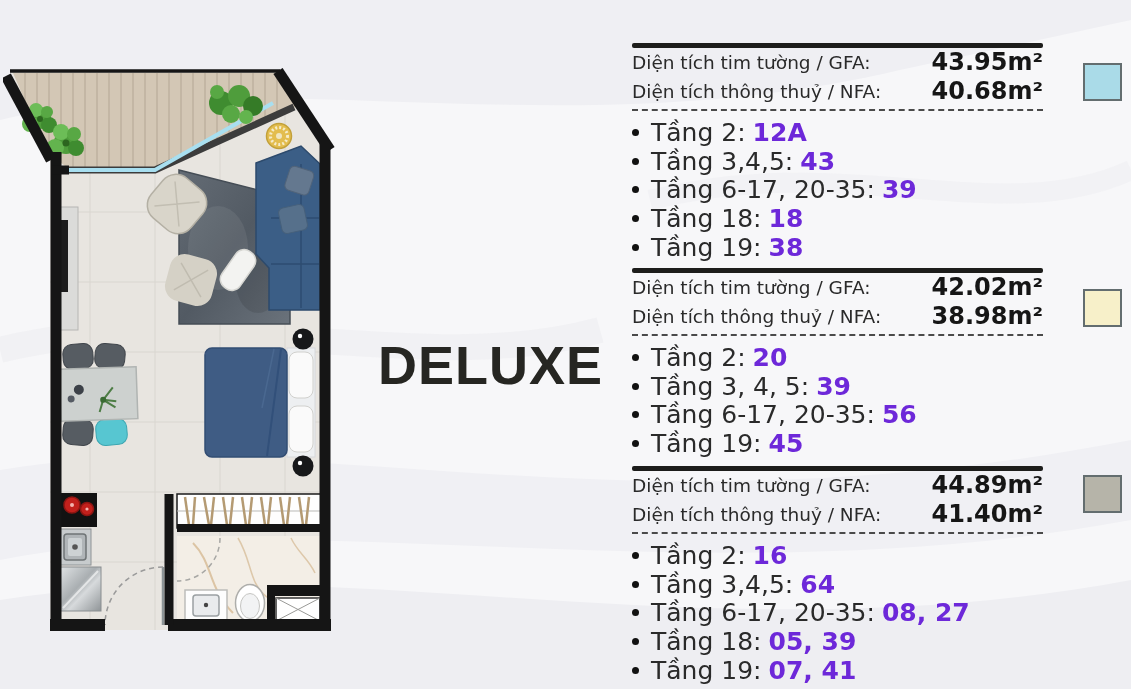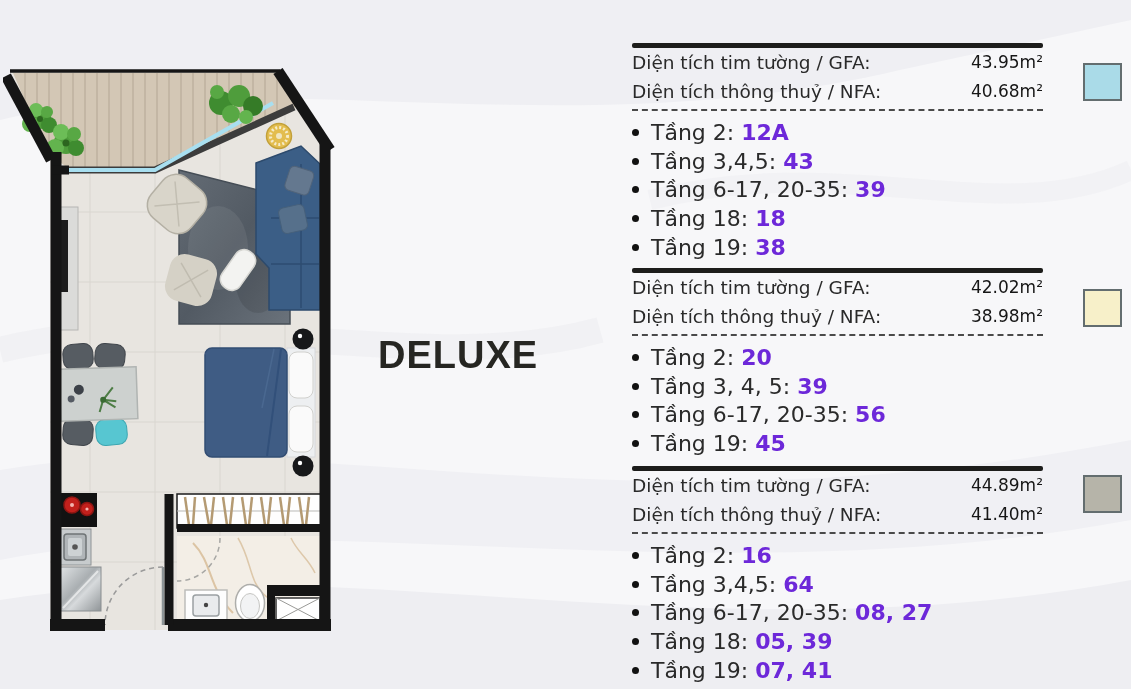--- a/index.html
+++ b/index.html
@@ -9,32 +9,32 @@
     font-family:"DejaVu Sans","Liberation Sans",sans-serif;
     color:#242424;
   }
   .bg-waves{position:absolute;inset:0;z-index:0;}
   
   .plan{position:absolute;left:3px;top:68px;width:334px;height:570px;z-index:2;}
   
   .title{
     position:absolute;left:378px;top:334px;z-index:2;
     font-family:"Liberation Sans","DejaVu Sans",sans-serif;
-    font-size:38px;font-weight:800;letter-spacing:1px;color:#262622;
+    font-size:54px;font-weight:800;letter-spacing:1px;color:#262622;
   }
   
   .spec{position:absolute;left:632px;width:411px;z-index:2;}
   .spec .bar{height:4.5px;background:#1d1d1b;border-radius:2px;}
   .spec .row{height:29px;display:flex;align-items:center;justify-content:space-between;margin-top:0;}
   .spec .row:first-of-type{margin-top:3px;}
   .spec .lbl{font-size:18.5px;color:#2a2a2a;}
-  .spec .val{font-size:17px;font-weight:400;color:#161616;}
+  .spec .val{font-size:24px;font-weight:700;color:#161616;}
   .spec .dashes{border-bottom:2px dashed #4a4a4a;margin-top:3px;}
   .floors{list-style:none;margin:8px 0 0 0;padding:0;}
-  .floors li{height:28.6px;display:flex;align-items:center;font-size:22px;}
+  .floors li{height:28.6px;display:flex;align-items:center;font-size:25px;}
   .floors .dot{width:7px;height:7px;border-radius:50%;background:#111;margin-right:12px;flex:none;}
   .floors .fl{margin-right:7px;color:#2a2a2a;}
   .floors .fv{font-weight:700;color:#6d28d9;}
   
   .swatch{position:absolute;left:1083px;width:39px;height:38px;border:2px solid #636d6f;box-sizing:border-box;z-index:2;}
 </style>
 </head>
 <body>
 
 <svg class="bg-waves" viewBox="0 0 1131 689" xmlns="http://www.w3.org/2000/svg">

